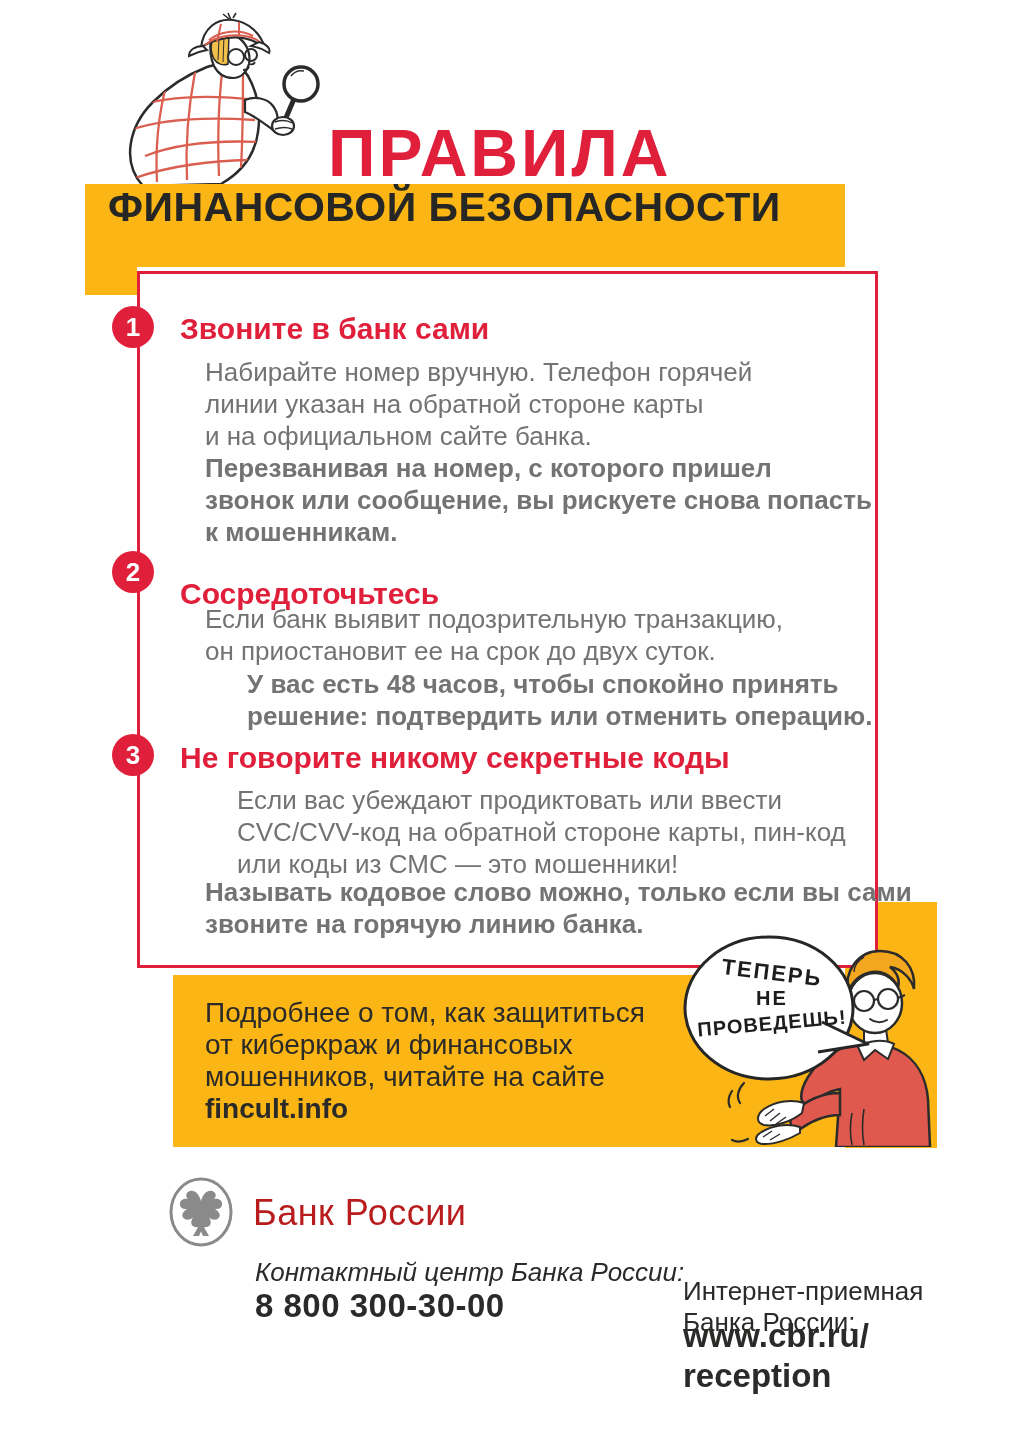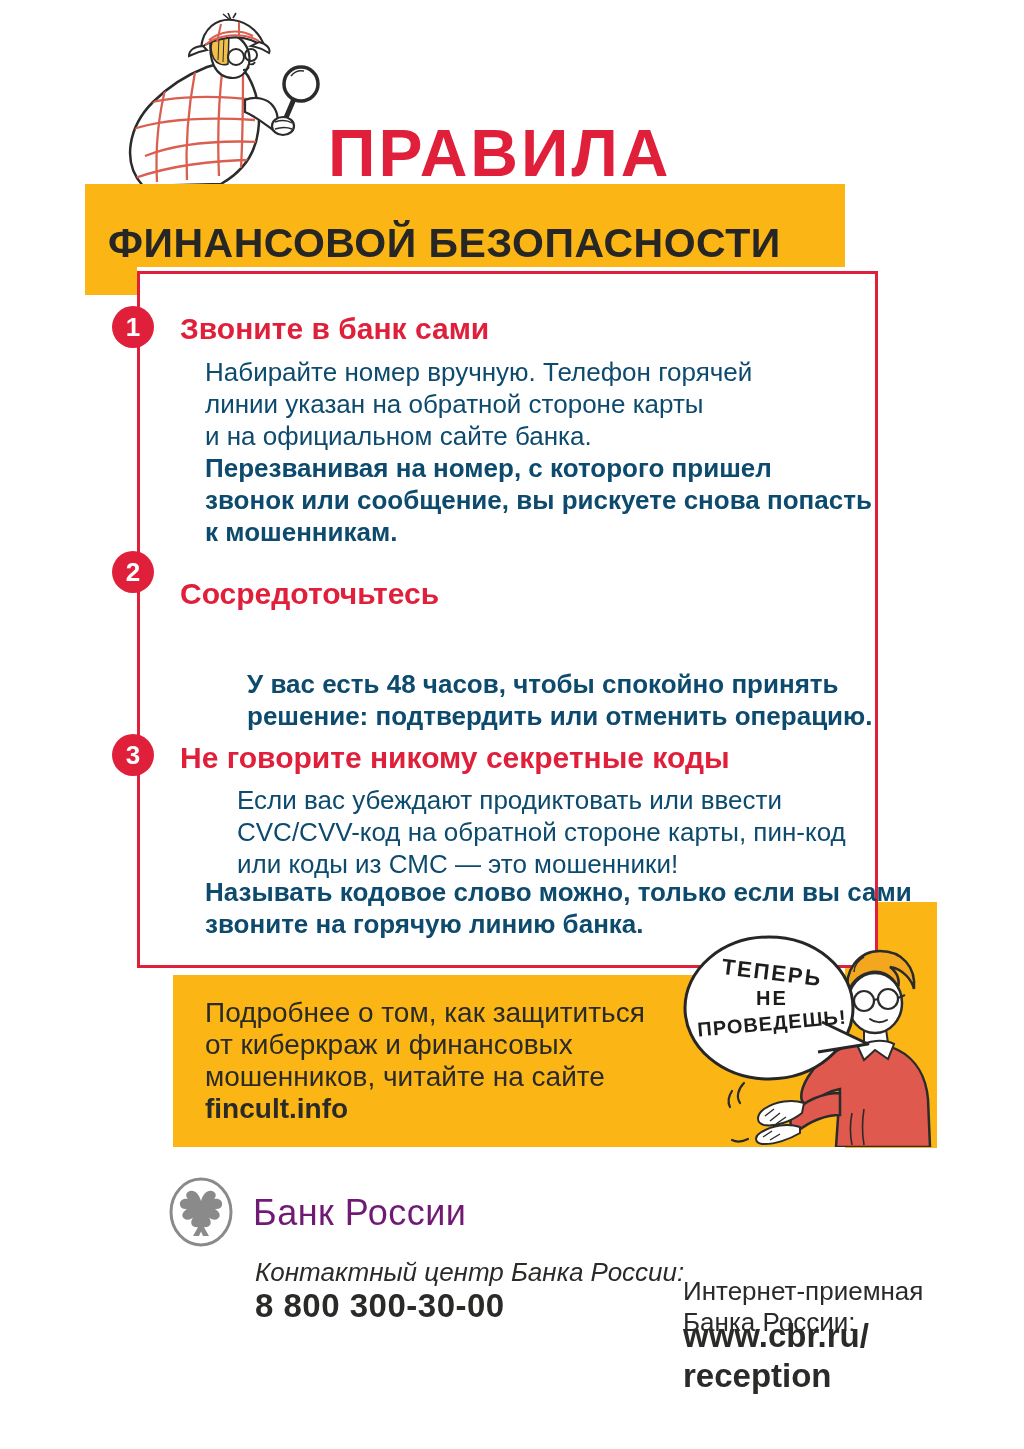--- a/index.html
+++ b/index.html
@@ -6,51 +6,51 @@
   #page{position:relative;width:1024px;height:1449px;background:#ffffff;overflow:hidden;
         font-family:"Liberation Sans",sans-serif;color:#2A2A28;}
   .abs{position:absolute;}
   .pre{white-space:pre-line;}
 
   
   #detective{left:115px;top:12px;z-index:1;}
   #title{left:328px;top:120px;font-size:66px;font-weight:700;letter-spacing:3px;
          color:#E01F3B;z-index:1;line-height:1;}
   #banner-main{left:85px;top:184px;width:760px;height:83px;background:#FBB515;z-index:2;
-               display:flex;align-items:flex-end;}
+               display:flex;align-items:flex-start;}
   #banner-main .txt{padding-left:23px;font-size:41px;font-weight:700;letter-spacing:.5px;color:#262624;}
   #banner-tab{left:85px;top:184px;width:52px;height:111px;background:#FBB515;z-index:1;}
 
   
   #rules-box{left:137px;top:271px;width:741px;height:697px;box-sizing:border-box;
              background:#ffffff;border:3px solid #E01F3B;z-index:3;}
   .badge{width:42px;height:42px;border-radius:50%;background:#E01F3B;color:#ffffff;
          font-size:26px;font-weight:700;display:flex;align-items:center;justify-content:center;
          z-index:5;left:112px;}
   .rule-head{left:180px;font-size:30px;font-weight:700;color:#E01F3B;z-index:4;line-height:1.1;}
-  .rule-body{left:205px;font-size:26px;line-height:32px;z-index:4;color:#0c4a6e;}
+  .rule-body{left:205px;font-size:26px;line-height:32px;z-index:4;color:#737373;}
   .rule-bold{font-weight:700;}
 
   
   #info-tab{left:845px;top:902px;width:92px;height:246px;background:#FBB515;z-index:2;}
   #info-main{left:173px;top:975px;width:764px;height:172px;background:#FBB515;z-index:2;}
   #info-text{left:205px;top:997px;font-size:28px;line-height:32px;color:#2A2A28;z-index:4;}
   #info-site{left:205px;top:1093px;font-size:28px;font-weight:700;color:#2A2A28;z-index:4;}
 
   
   #person-wrap{left:712px;top:943px;z-index:4;}
   #bubble{left:672px;top:932px;z-index:5;}
   #bubble-text{left:688px;top:960px;width:168px;text-align:center;z-index:6;color:#1d1d1b;}
   #bubble-text .l1{font-size:22px;font-weight:700;letter-spacing:2px;transform:rotate(7deg);}
   #bubble-text .l2{font-size:20px;font-weight:700;letter-spacing:2px;margin-top:1px;}
   #bubble-text .l3{font-size:20px;font-weight:700;letter-spacing:1px;transform:rotate(-5deg);margin-top:2px;}
 
   
   #logo{left:168px;top:1176px;z-index:1;}
-  #logo-text{left:253px;top:1192px;font-size:36px;color:#701a75;letter-spacing:.5px;}
+  #logo-text{left:253px;top:1192px;font-size:36px;color:#b91c1c;letter-spacing:.5px;}
   #contact-label{left:255px;top:1257px;font-size:26px;font-style:italic;}
   #phone{left:255px;top:1287px;font-size:33px;font-weight:700;letter-spacing:.5px;}
   #phone-note{left:255px;top:1329px;font-size:26px;line-height:31px;}
   #reception-label{left:683px;top:1257px;font-size:26px;line-height:31px;margin-top:19px;}
   #reception-url{left:683px;top:1316px;font-size:33px;font-weight:700;line-height:40px;}
 </style>
 </head>
 <body>
 
 <div id="page">
@@ -111,20 +111,22 @@
 линии указан на обратной стороне карты
 и на официальном сайте банка.</div>
   <div class="abs rule-body rule-bold pre" style="top:452px;">Перезванивая на номер, с которого пришел
 звонок или сообщение, вы рискуете снова попасть
 к мошенникам.</div>
 
   <div class="abs badge" style="top:551px;">
     <span>2</span>
     </div>
   <div class="abs rule-head" style="top:561px;margin-top:16px;">Сосредоточьтесь</div>
+  <div class="abs rule-body pre" style="top:603px;">Если банк выявит подозрительную транзакцию,
+он приостановит ее на срок до двух суток.</div>
   <div class="abs rule-body rule-bold pre" style="top:668px;margin-left:42px;">У вас есть 48 часов, чтобы спокойно принять
 решение: подтвердить или отменить операцию.</div>
 
   <div class="abs badge" style="top:734px;">
     <span>3</span>
     </div>
   <div class="abs rule-head" style="top:741px;">Не говорите никому секретные коды</div>
   <div class="abs rule-body pre" style="top:784px;margin-left:32px;">Если вас убеждают продиктовать или ввести
 CVC/CVV-код на обратной стороне карты, пин-код
 или коды из СМС — это мошенники!</div>

